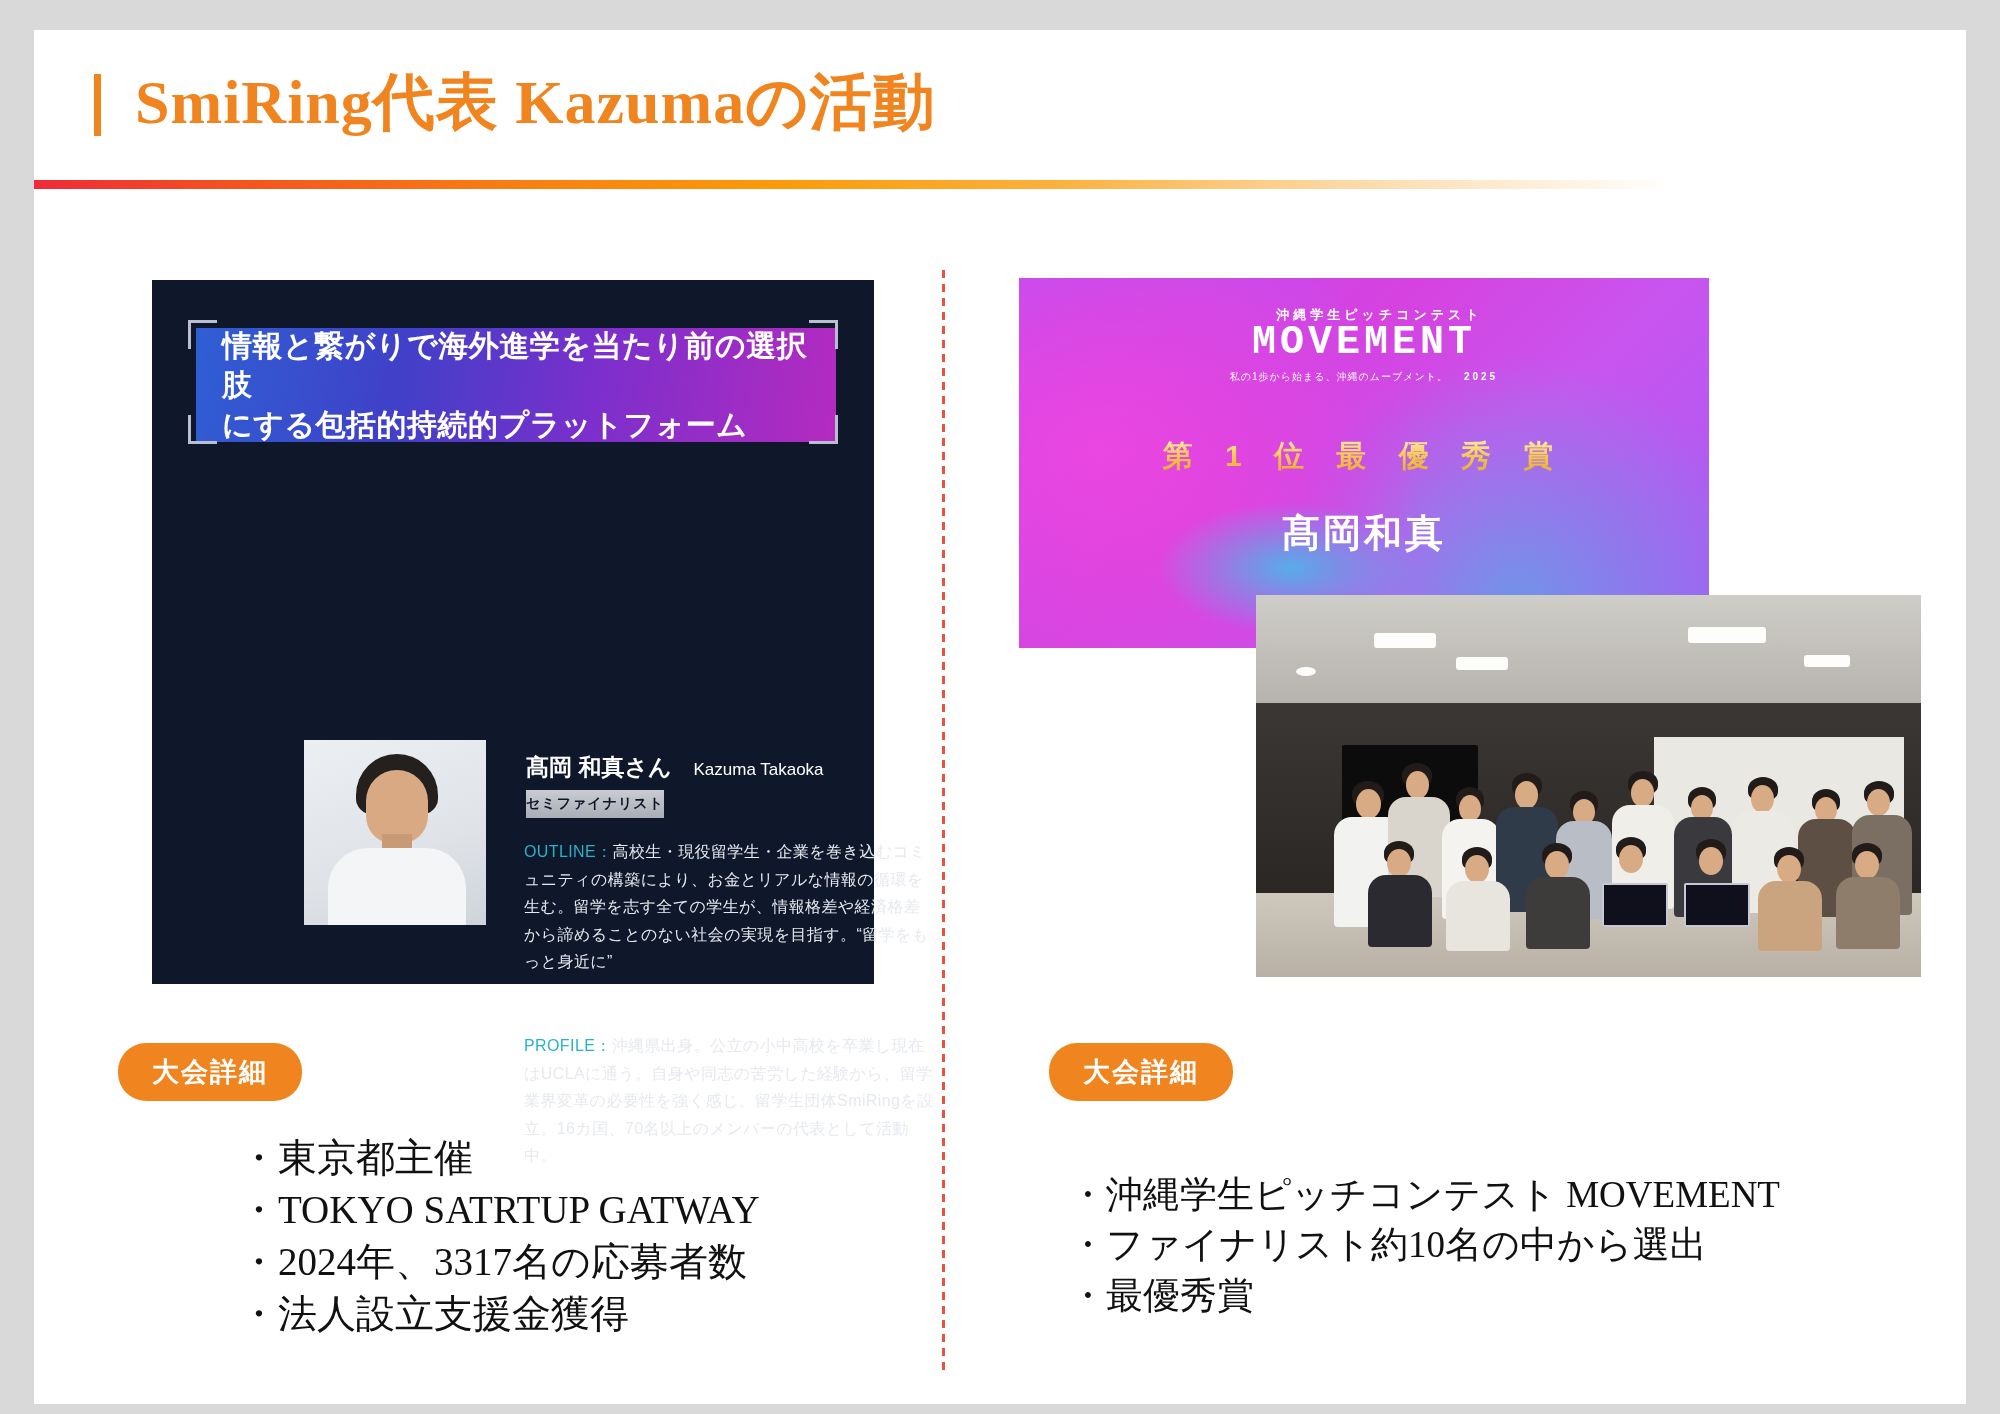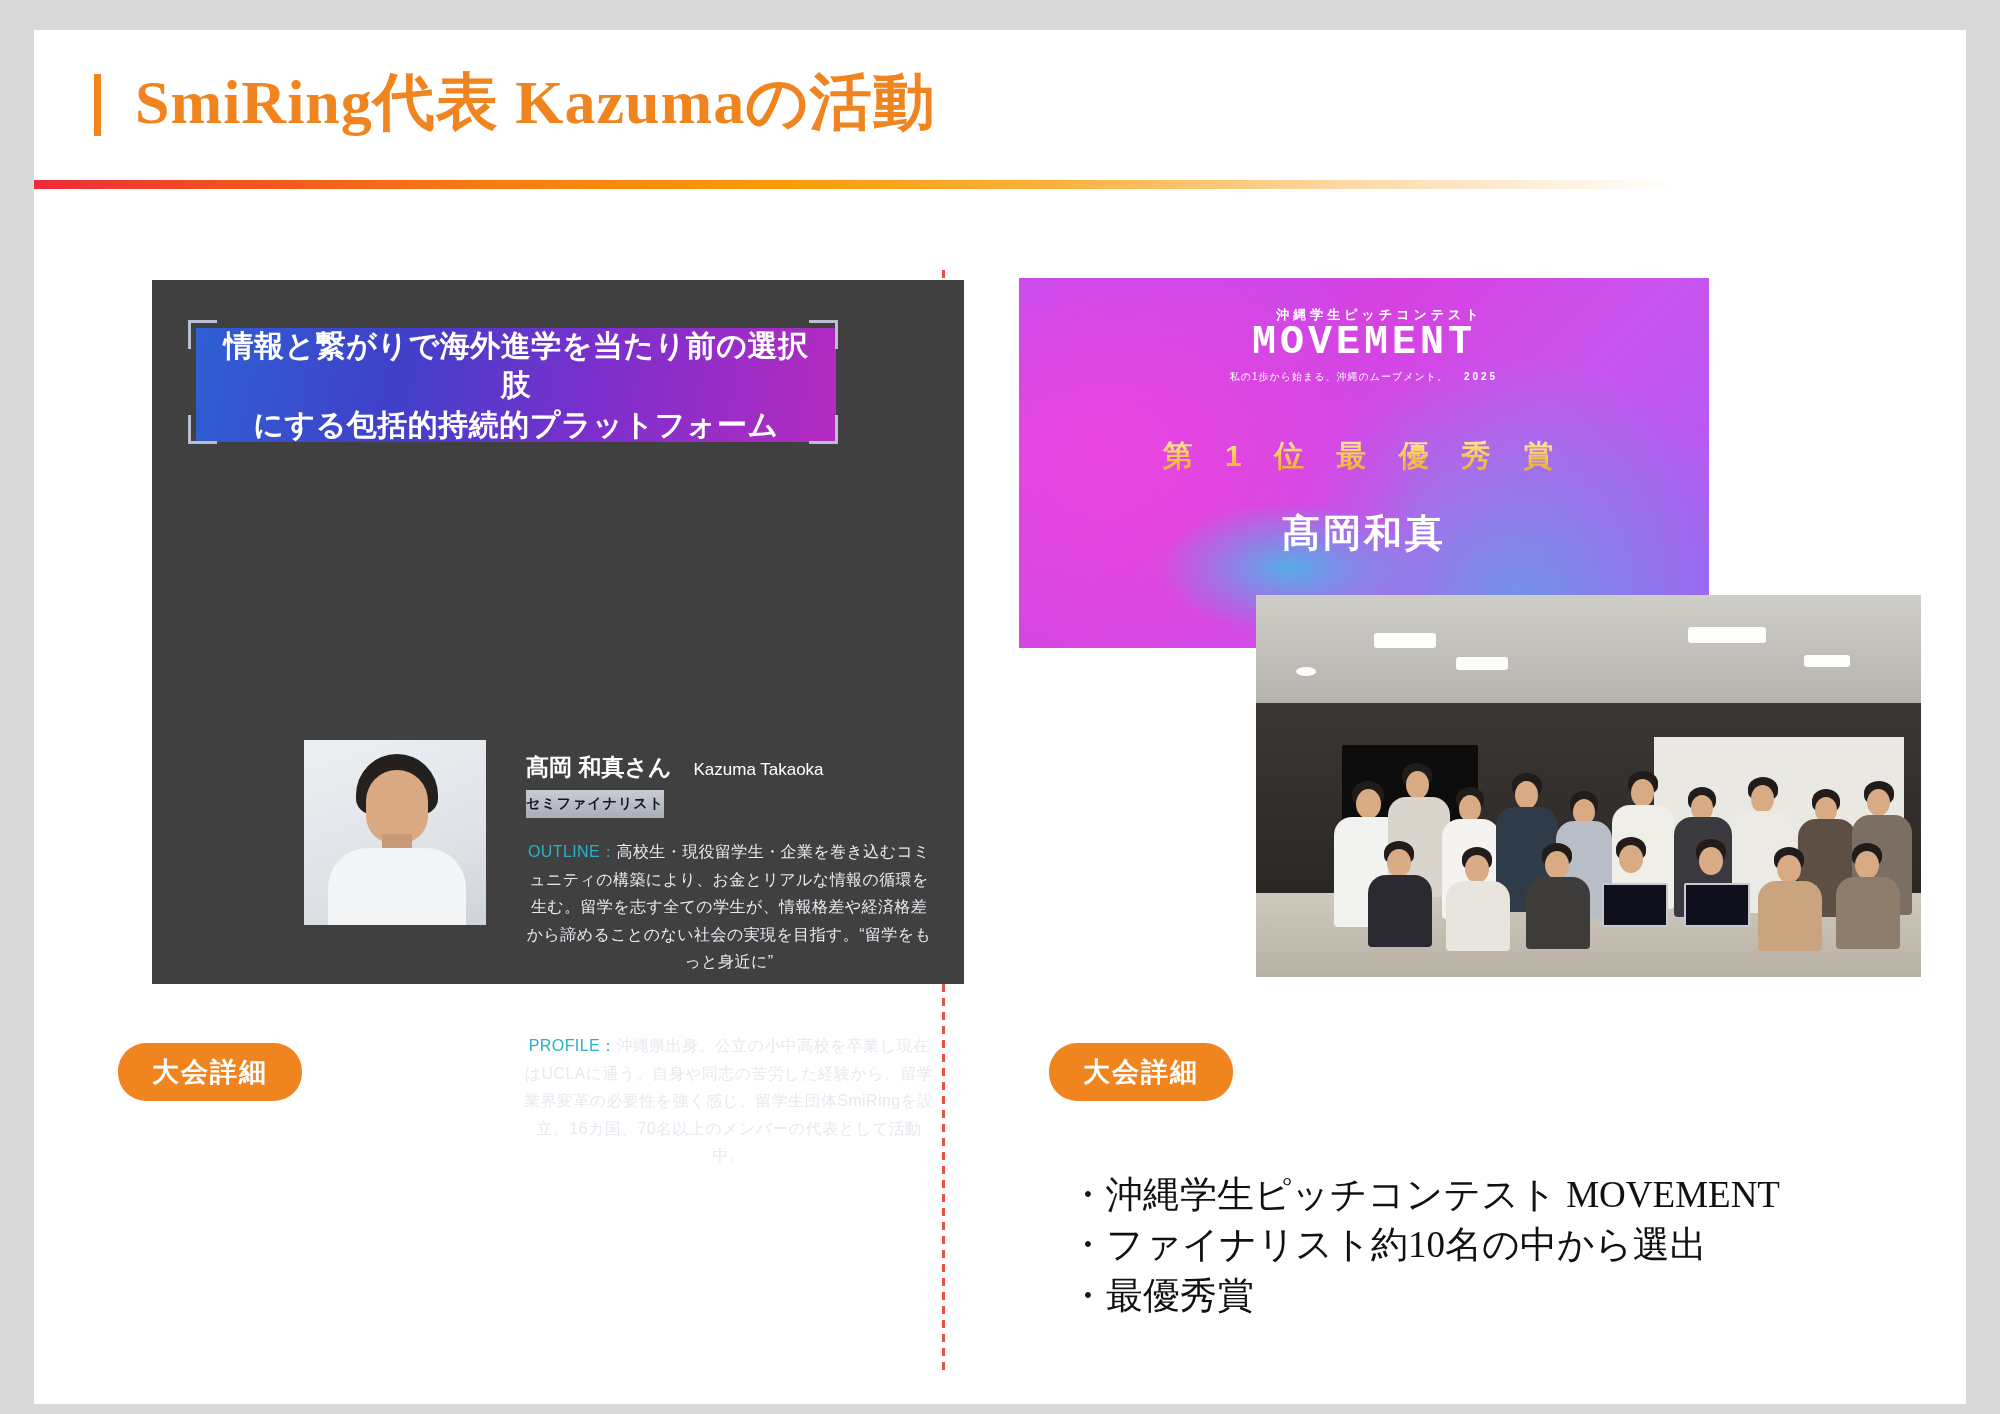--- a/index.html
+++ b/index.html
@@ -32,23 +32,22 @@
 
   
   .divider{
     position:absolute;left:908px;top:240px;width:3px;height:1100px;
     background-image:linear-gradient(#e8533f 55%, rgba(255,255,255,0) 0%);
     background-size:3px 14px;background-repeat:repeat-y;
   }
 
   
   .profile-card{
-    position:absolute;left:118px;top:250px;width:812px;height:704px;
-    background:#404040;
-    text-align:center;
+    position:absolute;left:118px;top:250px;width:722px;height:704px;
+    background:#0f172a;
   }
   .banner-wrap{position:absolute;left:36px;top:40px;width:648px;height:122px;}
   .banner{
     position:absolute;left:8px;top:8px;right:0;bottom:0;
     background:linear-gradient(100deg,#2f5fd4 0%,#4040c8 32%,#7b2fcc 62%,#b52bc0 100%);
     display:flex;flex-direction:column;justify-content:center;
     padding:0 26px;box-sizing:border-box;
   }
   .banner-line{
     color:#ffffff;font-size:30px;font-weight:700;line-height:1.32;
@@ -318,20 +317,26 @@
     <span class="gp-hair" style="left:518px;top:252px;width:30px;height:24px;"></span>
     <span class="gp-head" style="left:521px;top:260px;width:24px;height:28px;"></span>
     <span class="gp-person" style="left:502px;top:286px;width:64px;height:70px;background:#caa37f;"></span>
 
     <span class="gp-hair" style="left:596px;top:248px;width:30px;height:24px;"></span>
     <span class="gp-head" style="left:599px;top:256px;width:24px;height:28px;"></span>
     <span class="gp-person" style="left:580px;top:282px;width:64px;height:72px;background:#8f7d6c;"></span>
   </div>
 
   <div class="pill left">大会詳細</div>
+  <div class="bullets left">
+    <div>・東京都主催</div>
+    <div>・TOKYO SATRTUP GATWAY</div>
+    <div>・2024年、3317名の応募者数</div>
+    <div>・法人設立支援金獲得</div>
+  </div>
 
   <div class="pill right">大会詳細</div>
   <div class="bullets right">
     <div>・沖縄学生ピッチコンテスト MOVEMENT</div>
     <div>・ファイナリスト約10名の中から選出</div>
     <div>・最優秀賞</div>
   </div>
 
 </div>
 

